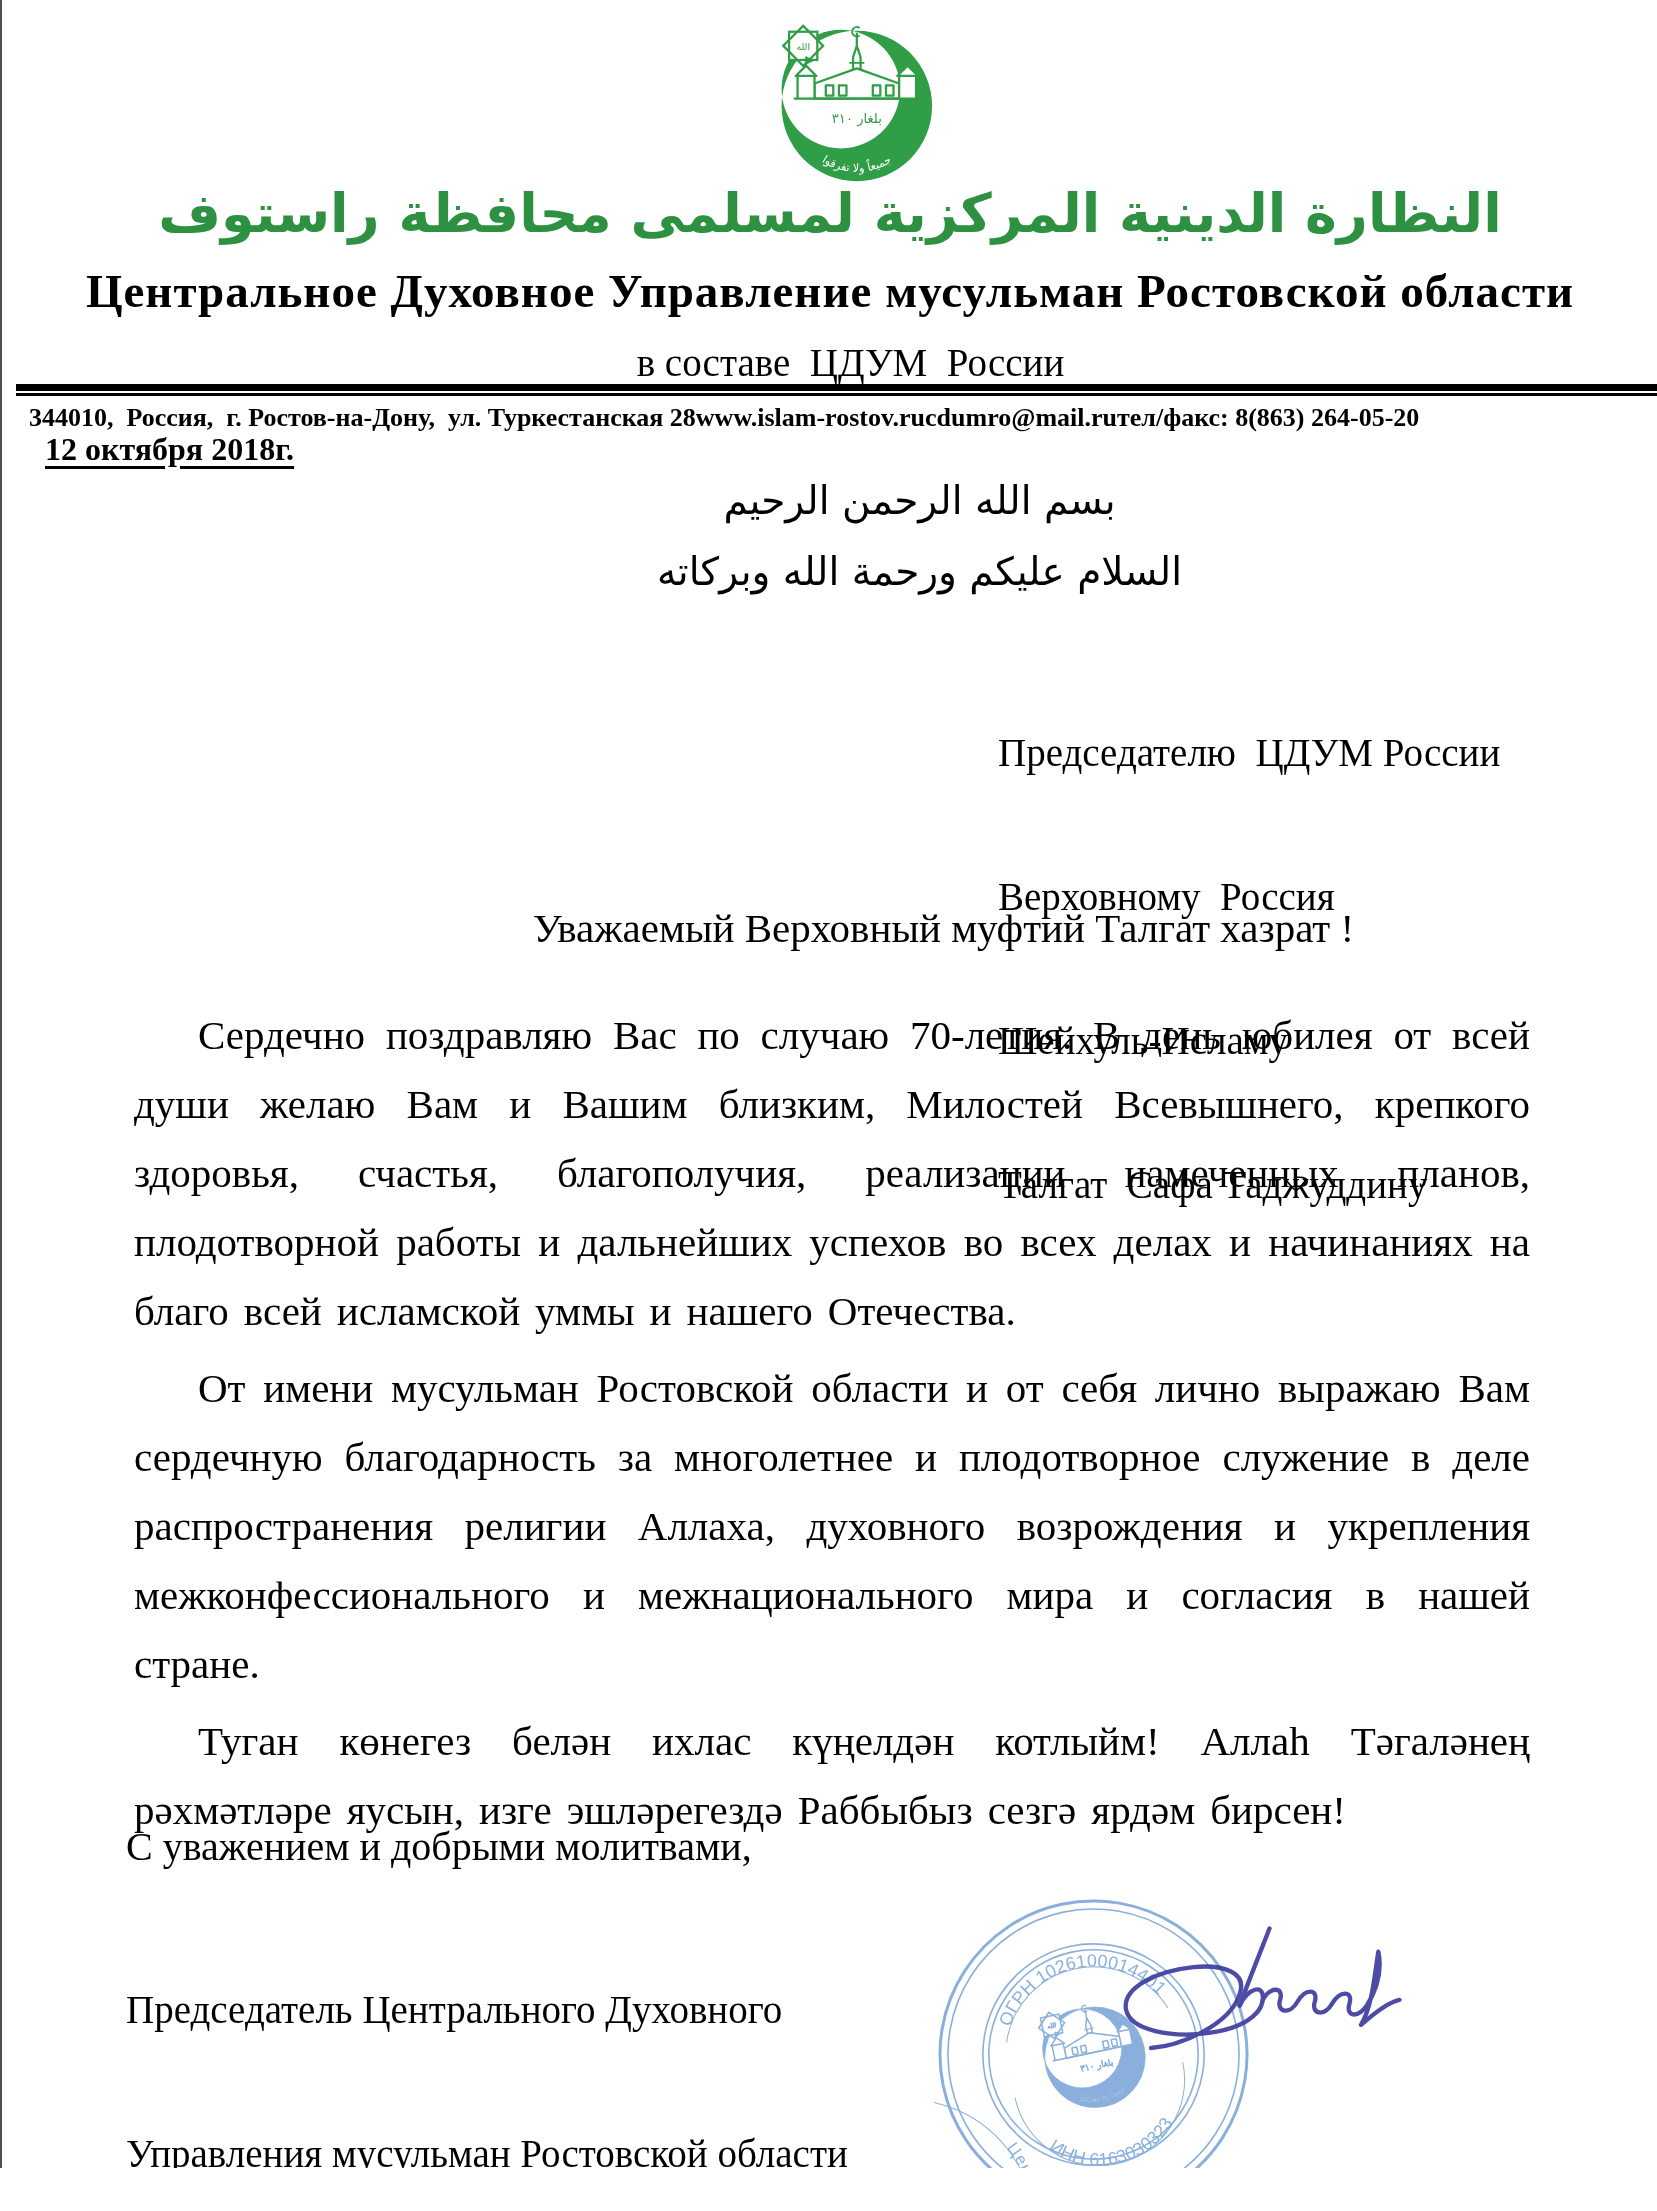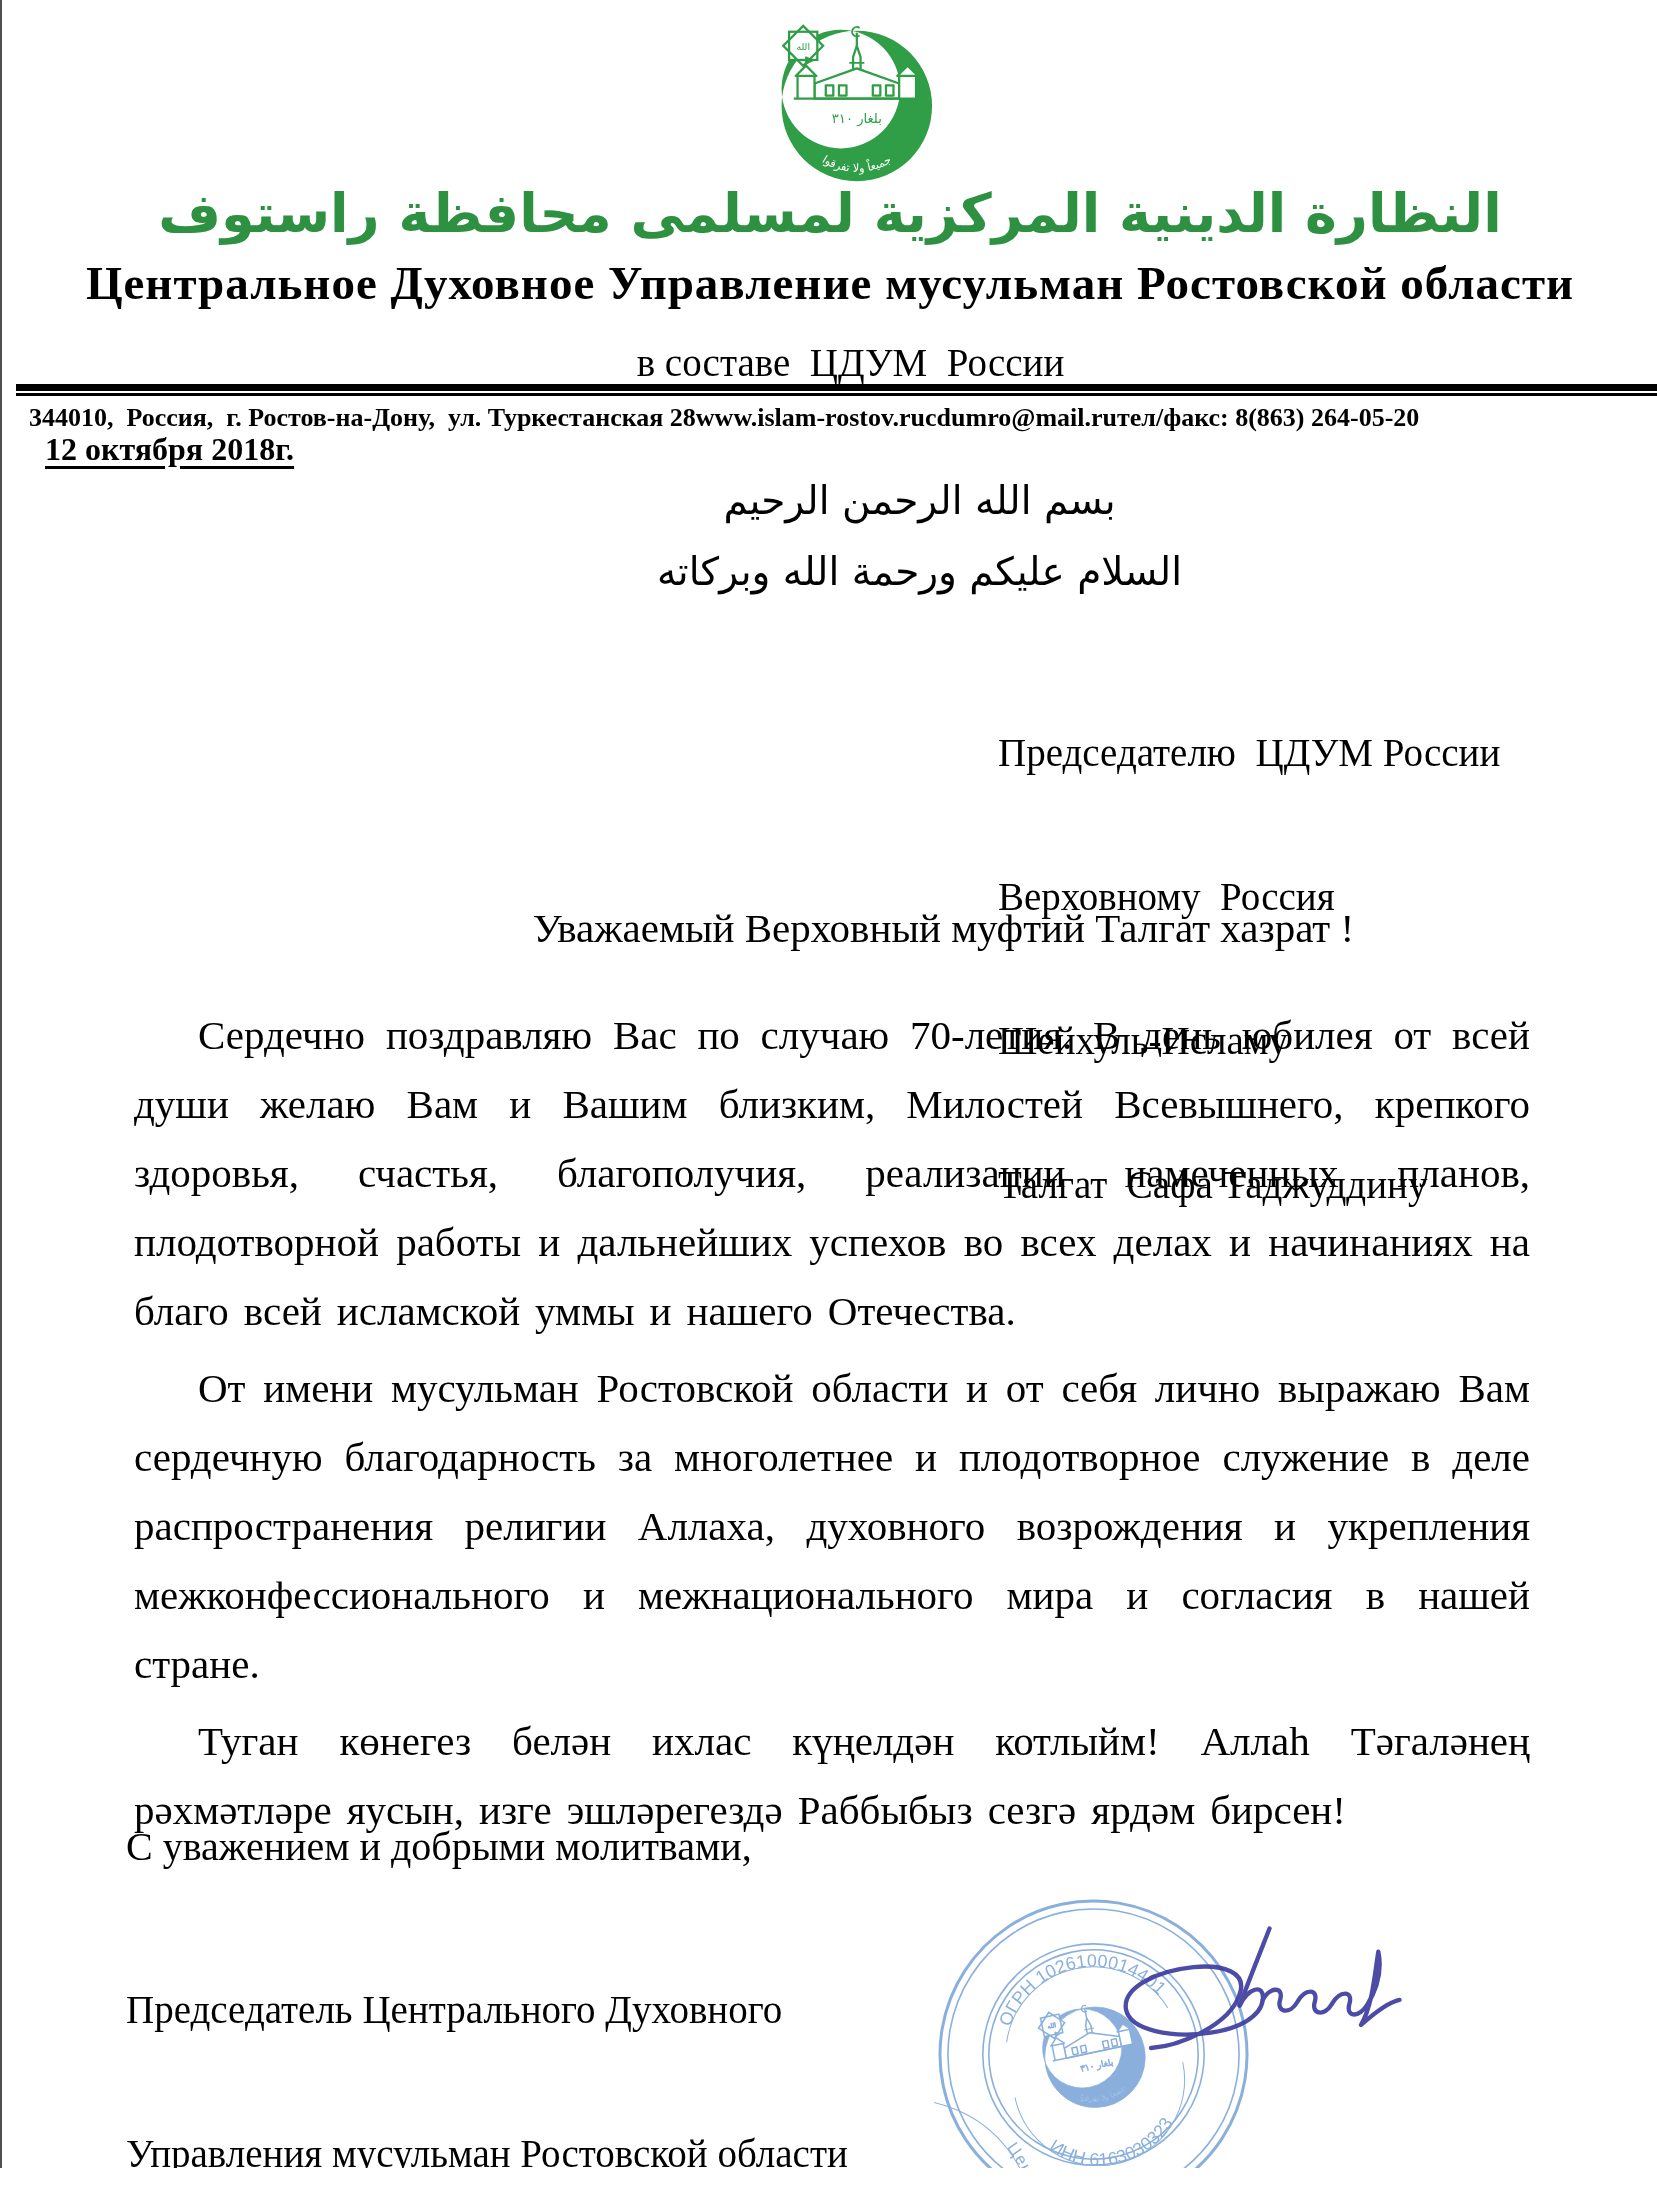--- a/index.html
+++ b/index.html
@@ -17,21 +17,21 @@
   .center{left:0;right:0;text-align:center;}
   .arabic-name{
     top:182px;
     font-family:"DejaVu Sans",sans-serif;
     font-weight:bold;
     font-size:54px;
     color:#2e9142;
     direction:rtl;
   }
   .org-name{
-    top:256px;
+    top:264px;
     font-size:47px;
     font-weight:bold;
     letter-spacing:1px;
     white-space:nowrap;
   }
   .membership{
     top:340px;
     font-size:39px;
     white-space:pre-wrap;
     padding-left:41px;

